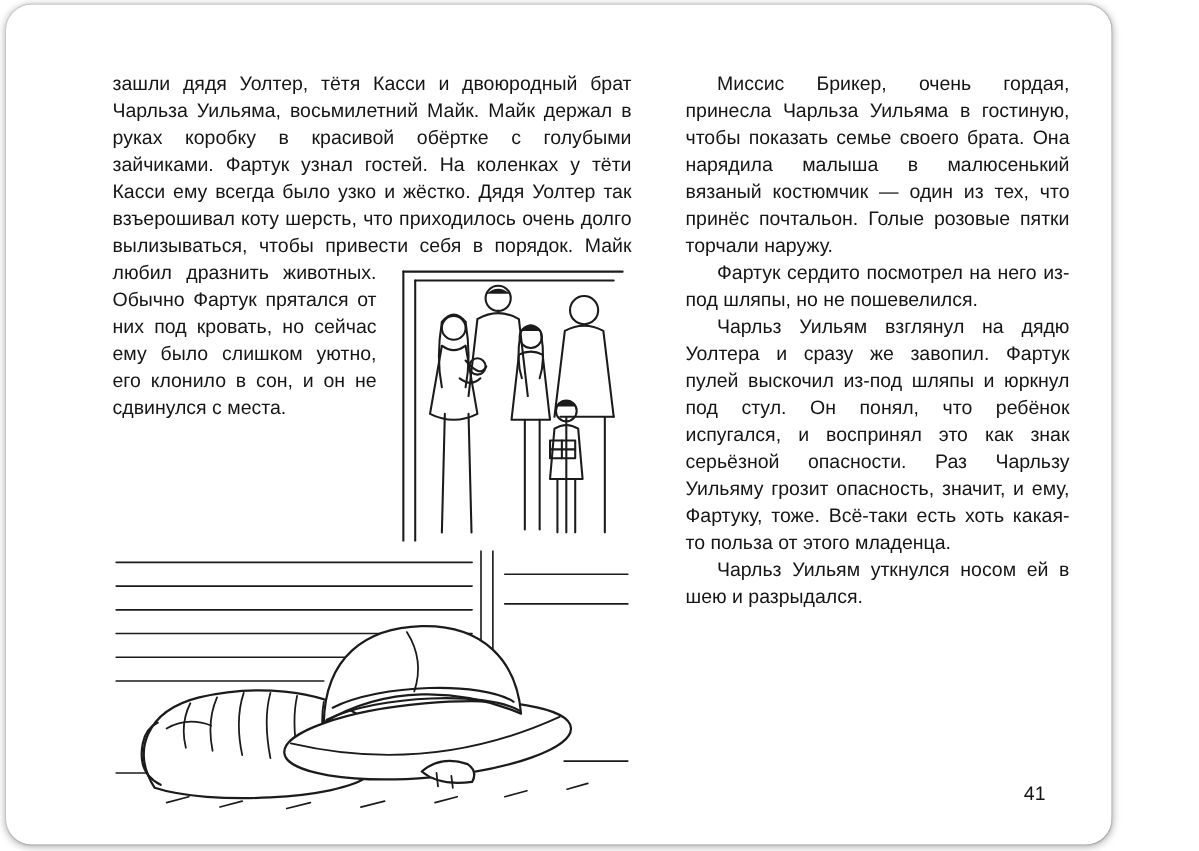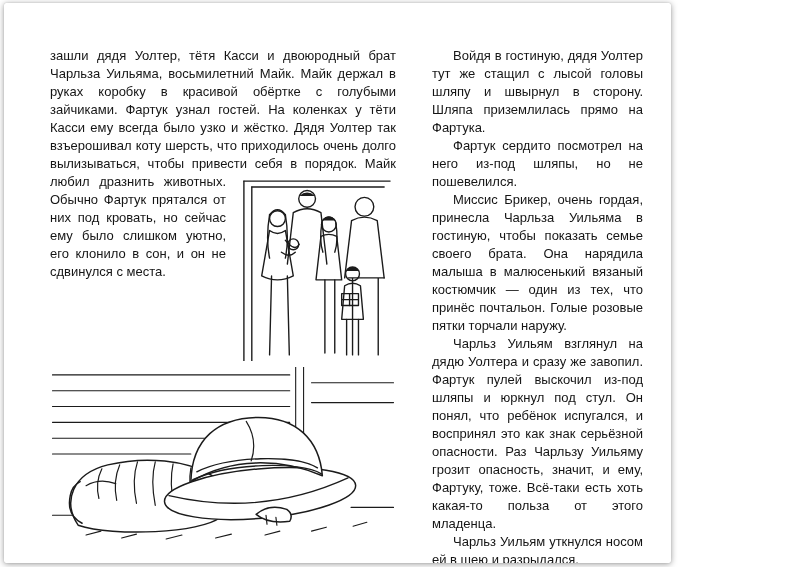--- a/index.html
+++ b/index.html
@@ -5,26 +5,27 @@
   * { margin: 0; padding: 0; box-sizing: border-box; }
   html, body {
     width: 799px; height: 567px;
     background: #ffffff;
     font-family: "Liberation Sans", sans-serif;
     overflow: hidden;
   }
   .spread {
     position: absolute;
     left: 4px; top: 3px;
-    width: 667px; height: 560px;
+    width: 737px; height: 560px;
     background: #ffffff;
-    border-radius: 2px;
+    border-radius: 17px;
     box-shadow: 0 1px 6px rgba(0,0,0,0.40), 0 0 1px rgba(0,0,0,0.25);
     display: flex;
     overflow: hidden;
+    padding-left: 25px;
   }
   .page { color: #151515; }
   .page-left {
     width: 392px;
     padding: 44px 0 0 46px;
   }
   .page-right {
     width: 399px;
     padding: 44px 28px 0 36px;
     display: flex;
@@ -134,22 +135,21 @@
         <path d="M206 149 q12 10 34 7 q4 -7 -3 -12 q-18 -6 -31 5 z" fill="#ffffff"></path>
         <path d="M216 150 l1 9 M226 152 l1 8" stroke-width="1.2"></path>
 
         <path d="M34 170 l15 -4 M70 173 l15 -4 M115 174 l16 -4 M165 173 l16 -4 M215 170 l15 -4 M262 166 l15 -4 M304 161 l14 -4" stroke-width="1.1"></path>
     </svg>
       </div>
   </div>
 
   <div class="page page-right" lang="ru">
     <div class="bodytext">
-      <p>Войдя в гостиную, дядя Уолтер тут же стащил с лысой головы шляпу и швырнул в сторону. Шляпа приземлилась прямо на Фартука.</p>
+      <p>Миссис Брикер, очень гордая, принесла Чарльза Уильяма в гостиную, чтобы показать семье своего брата. Она нарядила малыша в малюсенький вязаный костюмчик — один из тех, что принёс почтальон. Голые розовые пятки торчали наружу.</p>
       <p>Фартук сердито посмотрел на него из-под шляпы, но не пошевелился.</p>
-      <p>Миссис Брикер, очень гордая, принесла Чарльза Уильяма в гостиную, чтобы показать семье своего брата. Она нарядила малыша в малюсенький вязаный костюмчик — один из тех, что принёс почтальон. Голые розовые пятки торчали наружу.</p>
       <p>Чарльз Уильям взглянул на дядю Уолтера и сразу же завопил. Фартук пулей выскочил из-под шляпы и юркнул под стул. Он понял, что ребёнок испугался, и воспринял это как знак серьёзной опасности. Раз Чарльзу Уильяму грозит опасность, значит, и ему, Фартуку, тоже. Всё-таки есть хоть какая-то польза от этого младенца.</p>
       <p>Чарльз Уильям уткнулся носом ей в шею и разрыдался.</p>
     </div>
     <div class="pageno">41</div>
   </div>
 
 </div>
 
 </body></html>

